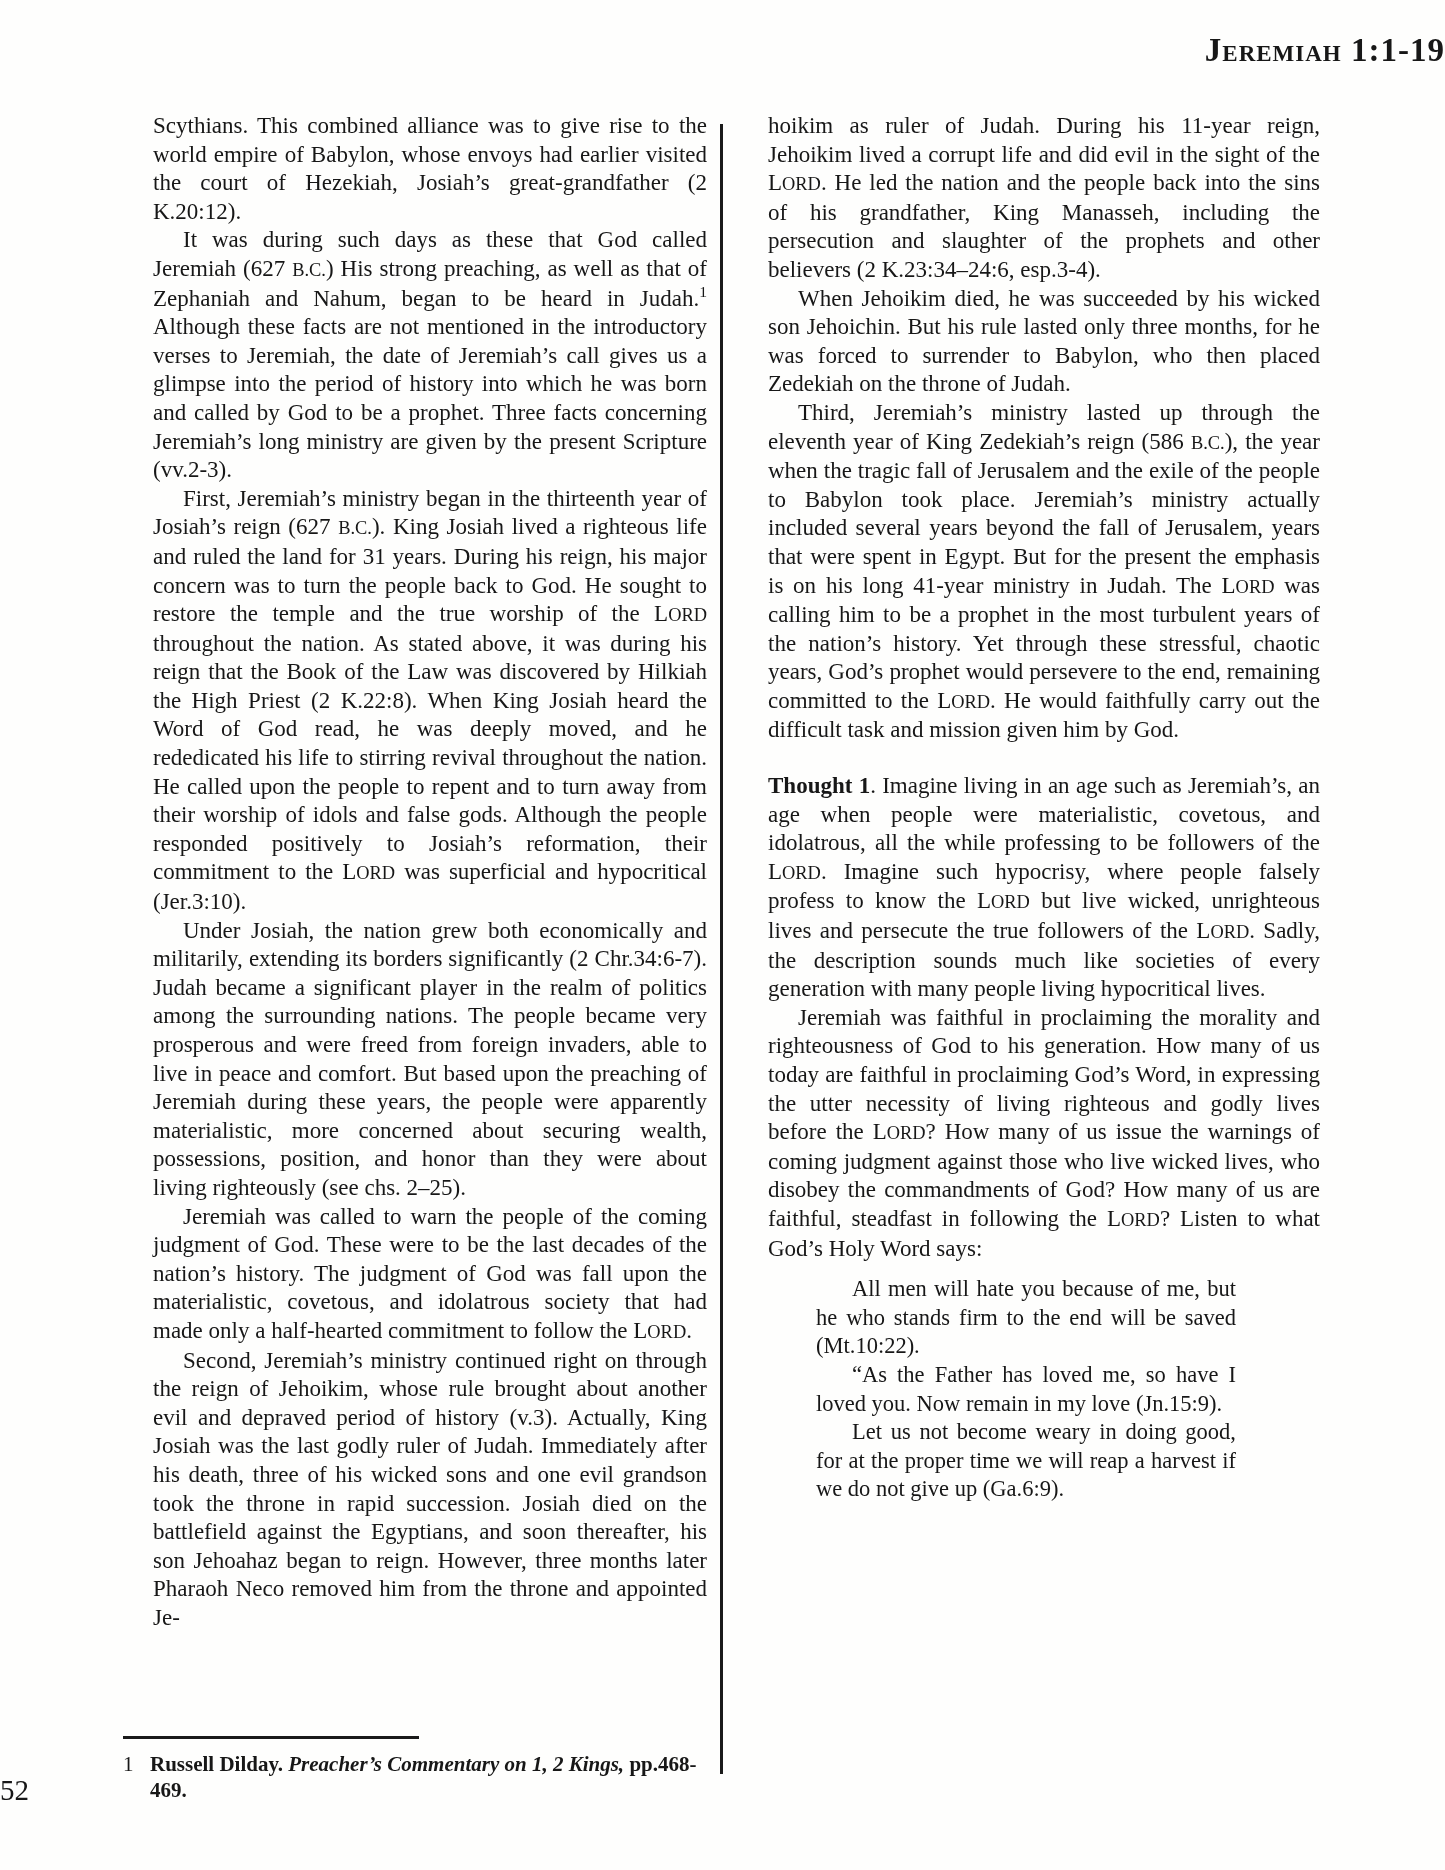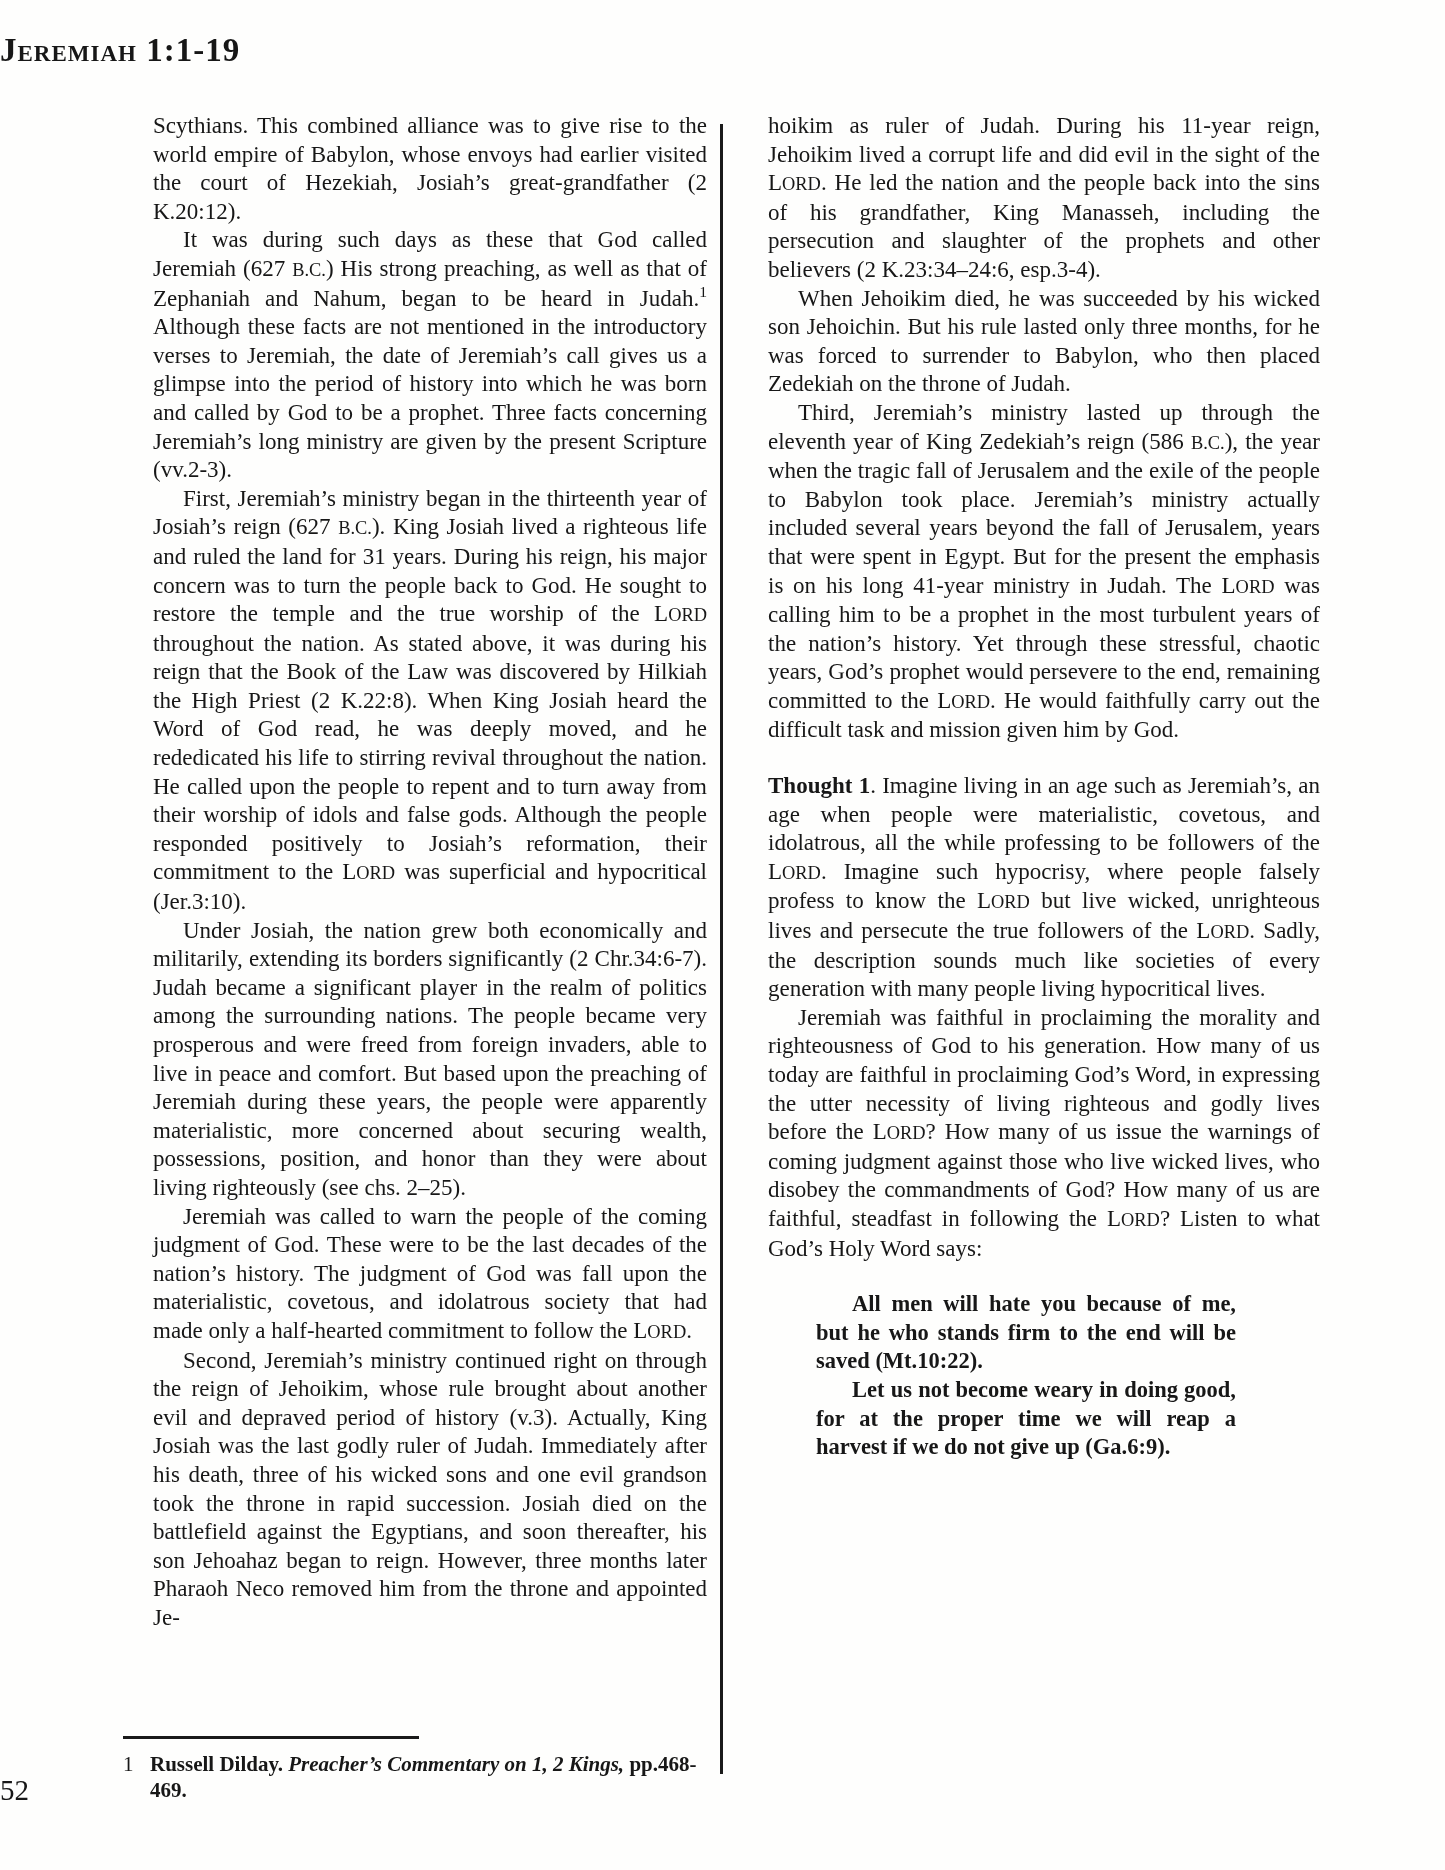--- a/index.html
+++ b/index.html
@@ -7,43 +7,43 @@
     width: 1445px; height: 1870px;
     background: #ffffff;
     font-family: "Liberation Serif", serif;
     color: #171717;
     position: relative;
   }
   .page { position: absolute; inset: 0; background: #fefefd; }
 
   .header {
     position: absolute; top: 32px; left: 0; width: 100%;
-    margin: 0; text-align: left;
+    margin: 0; text-align: right;
     font-size: 33px; font-weight: 700;
     font-variant: small-caps;
     letter-spacing: 1px;
   }
 
   .col {
     position: absolute; top: 112px;
     font-size: 23px; line-height: 28.6px;
     text-align: justify;
   }
   .col-left  { left: 153px; width: 554px; }
   .col-right { left: 768px; width: 552px; }
 
   .para { margin: 0; text-indent: 30px; }
   .noindent { text-indent: 0; }
   .thought { margin-top: 27px; }
   .thought-lead { font-weight: 700; }
 
   .quote-block {
-    margin-top: 27px;
+    margin-top: 12px;
     padding-left: 48px; padding-right: 84px;
-    font-weight: 700; font-size: 22.5px;
+    font-weight: 400; font-size: 22.5px;
   }
   .quote { margin: 0; text-indent: 36px; }
 
   .divider {
     position: absolute; left: 720px; top: 124px;
     width: 3px; height: 1650px; background: #1a1a1a;
   }
 
   .footnote-area { position: absolute; left: 123px; top: 1736px; width: 584px; }
   .footnote-rule { width: 296px; height: 3px; background: #1a1a1a; margin-bottom: 12px; }
@@ -79,20 +79,21 @@
   <div class="divider"></div>
 
   <div class="col col-right">
     <p class="para noindent">hoikim as ruler of Judah. During his 11-year reign, Jehoikim lived a corrupt life and did evil in the sight of the L<span class="sc">ORD</span>. He led the nation and the people back into the sins of his grandfather, King Manasseh, including the persecution and slaughter of the prophets and other believers (2 K.23:34–24:6, esp.3-4).</p>
     <p class="para">When Jehoikim died, he was succeeded by his wicked son Jehoichin. But his rule lasted only three months, for he was forced to surrender to Babylon, who then placed Zedekiah on the throne of Judah.</p>
     <p class="para">Third, Jeremiah’s ministry lasted up through the eleventh year of King Zedekiah’s reign (586 <span class="sc">B.C.</span>), the year when the tragic fall of Jerusalem and the exile of the people to Babylon took place. Jeremiah’s ministry actually included several years beyond the fall of Jerusalem, years that were spent in Egypt. But for the present the emphasis is on his long 41-year ministry in Judah. The L<span class="sc">ORD</span> was calling him to be a prophet in the most turbulent years of the nation’s history. Yet through these stressful, chaotic years, God’s prophet would persevere to the end, remaining committed to the L<span class="sc">ORD</span>. He would faithfully carry out the difficult task and mission given him by God.</p>
     <p class="para thought noindent"><b class="thought-lead">Thought 1</b><span>. Imagine living in an age such as Jeremiah’s, an age when people were materialistic, covetous, and idolatrous, all the while professing to be followers of the L<span class="sc">ORD</span>. Imagine such hypocrisy, where people falsely profess to know the L<span class="sc">ORD</span> but live wicked, unrighteous lives and persecute the true followers of the L<span class="sc">ORD</span>. Sadly, the description sounds much like societies of every generation with many people living hypocritical lives.</span></p>
     <p class="para">Jeremiah was faithful in proclaiming the morality and righteousness of God to his generation. How many of us today are faithful in proclaiming God’s Word, in expressing the utter necessity of living righteous and godly lives before the L<span class="sc">ORD</span>? How many of us issue the warnings of coming judgment against those who live wicked lives, who disobey the commandments of God? How many of us are faithful, steadfast in following the L<span class="sc">ORD</span>? Listen to what God’s Holy Word says:</p>
     <div class="quote-block">
       <p class="quote">All men will hate you because of me, but he who stands firm to the end will be saved (Mt.10:22).</p>
+      <p class="quote">“As the Father has loved me, so have I loved you. Now remain in my love (Jn.15:9).</p>
       <p class="quote">Let us not become weary in doing good, for at the proper time we will reap a harvest if we do not give up (Ga.6:9).</p>
     </div>
   </div>
 
   <div class="footnote-area">
     <div class="footnote-rule"></div>
     <div class="footnote-line">
       <span class="fn-num">1</span>
       <span class="fn-text"><span>Russell Dilday. </span><i>Preacher’s Commentary on 1, 2 Kings,</i><span> pp.468-469.</span></span>
     </div>

